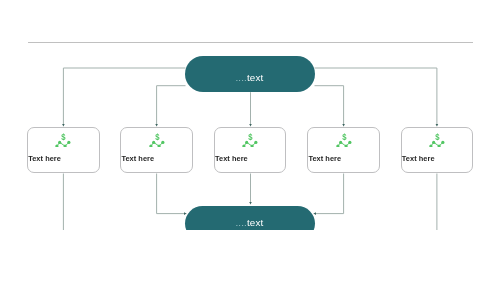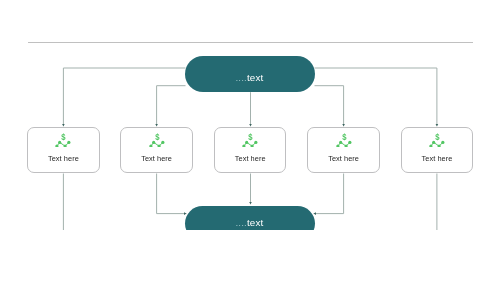--- a/index.html
+++ b/index.html
@@ -9,21 +9,21 @@
   .divider{position:absolute;left:27.5px;top:42px;width:445px;height:1px;background:#c0c0c0;}
 
   svg.conn{position:absolute;left:0;top:0;width:500px;height:281px;}
 
   .pill{position:absolute;background:#246a72;border-radius:18px;}
   .pill .ptext{position:absolute;transform:translateZ(0);left:-0.6px;right:0.6px;text-align:center;font-size:9.8px;letter-spacing:.15px;white-space:nowrap;line-height:11px;}
   .pill .dots{color:#97c0c5;}
   .pill .word{color:#ffffff;}
 
   .card{position:absolute;border:1px solid #bfbfc1;border-radius:7px;background:#fff;box-sizing:border-box;}
-  .card .label{position:absolute;transform:translateZ(0);left:0;right:0;top:26.4px;height:9px;line-height:9px;text-align:center;font-size:7.4px;font-weight:normal;color:#262626;letter-spacing:.05px;}
+  .card .label{position:absolute;transform:translateZ(0);left:0;right:0;top:26.4px;height:9px;line-height:9px;font-size:7.4px;font-weight:bold;color:#262626;letter-spacing:.05px;}
   .card .ic{position:absolute;left:50%;top:3.2px;transform:translateX(-50%) translateZ(0);line-height:0;}
 
   .footer{position:absolute;transform:translateZ(0);left:31.3px;top:255.5px;height:6px;line-height:6px;font-size:5.2px;color:#c2c2c2;letter-spacing:0px;}
   .pageno{position:absolute;transform:translateZ(0);left:462.4px;top:256.2px;width:10px;height:7px;line-height:7px;text-align:center;font-size:6.3px;color:#8f8f8f;}
 </style>
 </head>
 <body>
 
 <div class="slide">
   <div class="divider"></div>

